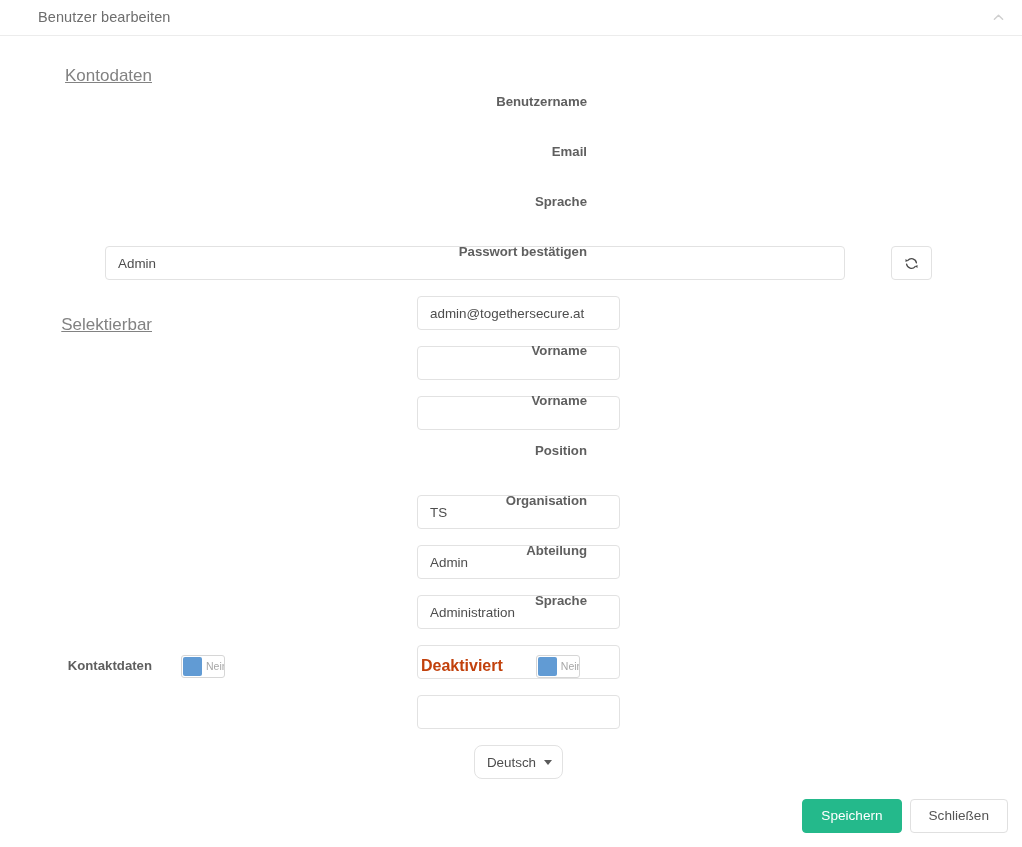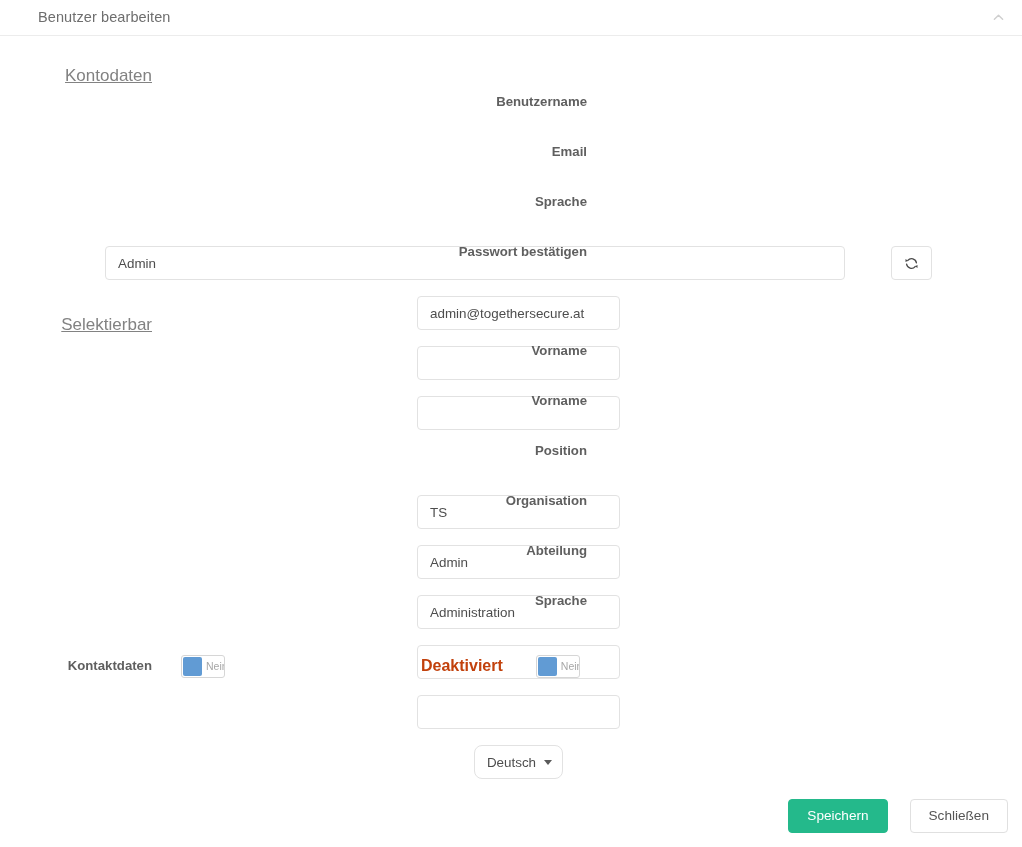--- a/index.html
+++ b/index.html
@@ -200,21 +200,21 @@
   }
   .tgl2-wrap { margin-left: 33px; }
 
   
   .panel-footer {
     position: absolute;
     right: 14px;
     bottom: 14px;
     display: flex;
     align-items: center;
-    gap: 22px;
+    gap: 8px;
     justify-content: center;
   }
   .btn {
     height: 34px;
     border-radius: 4px;
     font-family: "Liberation Sans", "DejaVu Sans", sans-serif;
     font-size: 13.6px;
     cursor: pointer;
     padding: 0 18px;
     border: 1px solid transparent;

